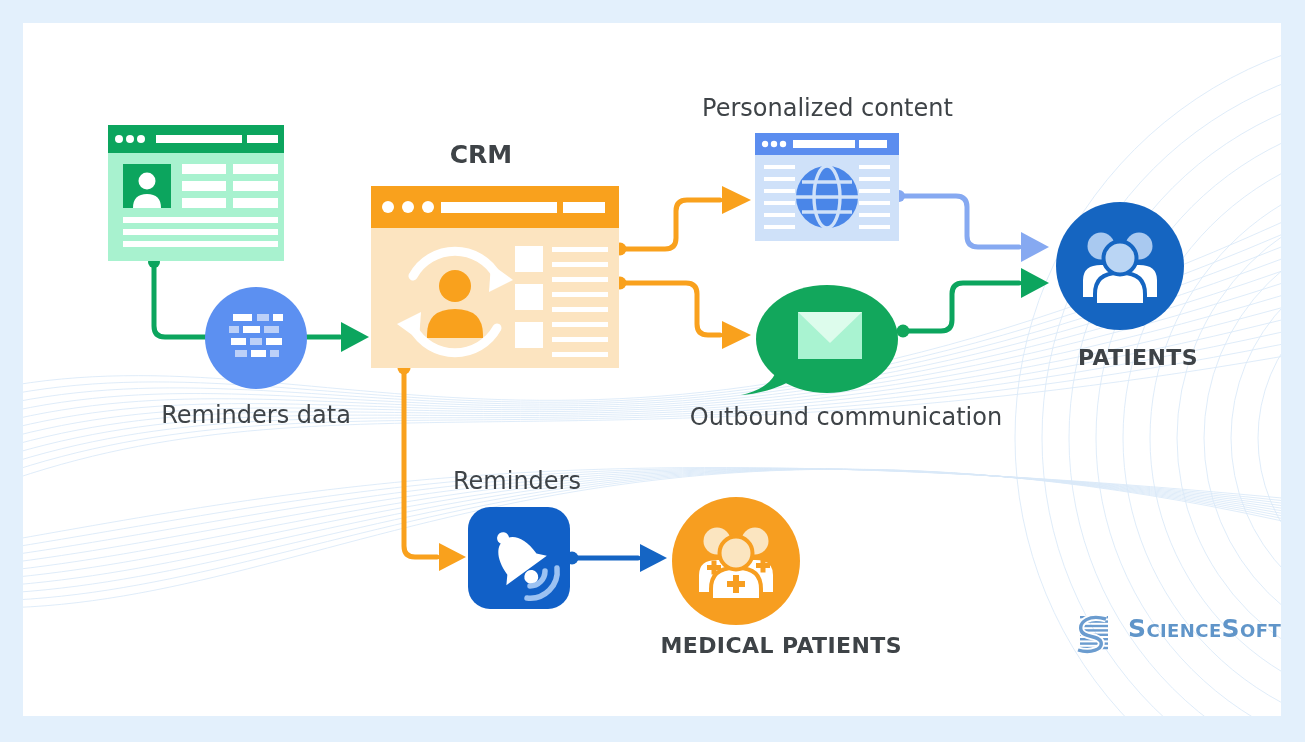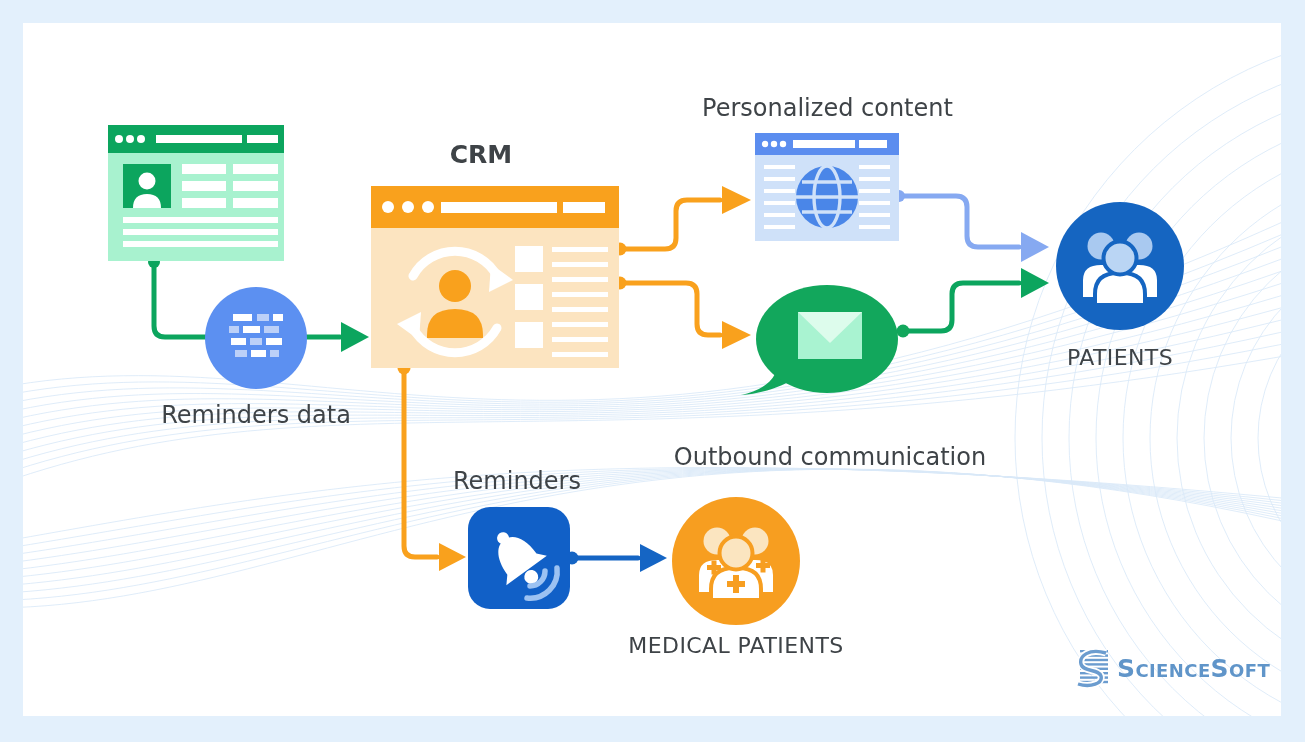--- a/index.html
+++ b/index.html
@@ -5,22 +5,22 @@
   * { margin:0; padding:0; box-sizing:border-box; }
   html,body { width:1305px; height:742px; }
   body { font-family:"DejaVu Sans","Liberation Sans",sans-serif; background:#e3f0fc; }
   .canvas { position:relative; width:1305px; height:742px; background:#e3f0fc; overflow:hidden; }
   .card { position:absolute; left:23px; top:23px; width:1258px; height:693px; background:#ffffff; overflow:hidden; }
   svg.decor { position:absolute; left:0; top:0; width:100%; height:100%; }
   svg.connectors { position:absolute; left:0; top:0; width:1305px; height:742px; pointer-events:none; }
   .node { position:absolute; }
   .label { position:absolute; text-align:center; color:#3e4347; font-size:24px; line-height:1.2; }
   .label.bold { font-weight:bold; font-size:25px; }
-  .label.caps { font-weight:normal; font-size:22px; letter-spacing:0.4px; }
-  .logo { position:absolute; left:1076px; top:648px; display:flex; align-items:center; gap:7px; }
+  .label.caps { font-weight:bold; font-size:22px; letter-spacing:0.4px;text-align:right; }
+  .logo { position:absolute; left:1076px; top:614px; display:flex; gap:18px; }
   .logo-text { font-variant:small-caps; font-weight:600; font-size:25px; color:#6095c9; letter-spacing:0.4px; }
 </style>
 </head>
 <body>
 
 <div class="canvas">
   <div class="card">
     <svg class="decor" id="decor-svg">
         <path d="M-40,368 C300,295 560,525 1290,185" stroke="#d9e9f8" stroke-width="1" fill="none" opacity="0.85"></path>
         <path d="M-40,377 C300,299 560,519 1290,198" stroke="#d9e9f8" stroke-width="1" fill="none" opacity="0.85"></path>
@@ -207,21 +207,21 @@
   <div class="node" style="left:737px; top:282px;">
     <svg width="168" height="118" viewBox="0 0 168 118" style="overflow:visible;">
       <path d="M38,92 C32,104 18,110 4,113 C27,112 46,103 60,96 Z" fill="#12a75c"></path>
       <ellipse cx="90" cy="57" rx="71" ry="54" fill="#12a75c"></ellipse>
       <g>
         <rect x="61" y="30" width="64" height="47" fill="#a9f3d1"></rect>
         <polygon points="61,30 125,30 93,61" fill="#ddfcec"></polygon>
       </g>
     </svg>
   </div>
-  <div class="label" style="left:650px; top:403px; width:360px;margin-top:40px;">Outbound communication</div>
+  <div class="label" style="left:666px; top:403px; width:360px;">Outbound communication</div>
 
   <div class="node" style="left:468px; top:507px;">
     <svg width="102" height="102" viewBox="0 0 102 102">
       <rect x="0" y="0" width="102" height="102" rx="22" fill="#1160c7"></rect>
       <g transform="rotate(-36 50 50)" fill="#fff">
         <circle cx="49" cy="26" r="6"></circle>
         <path d="M31,58 C31,38 39,28 49,28 C59,28 67,38 67,58 L74,66 L24,66 Z"></path>
         <circle cx="49" cy="74" r="7"></circle>
       </g>
       <g stroke="#9cc2f2" stroke-width="5.5" fill="none" stroke-linecap="round">

